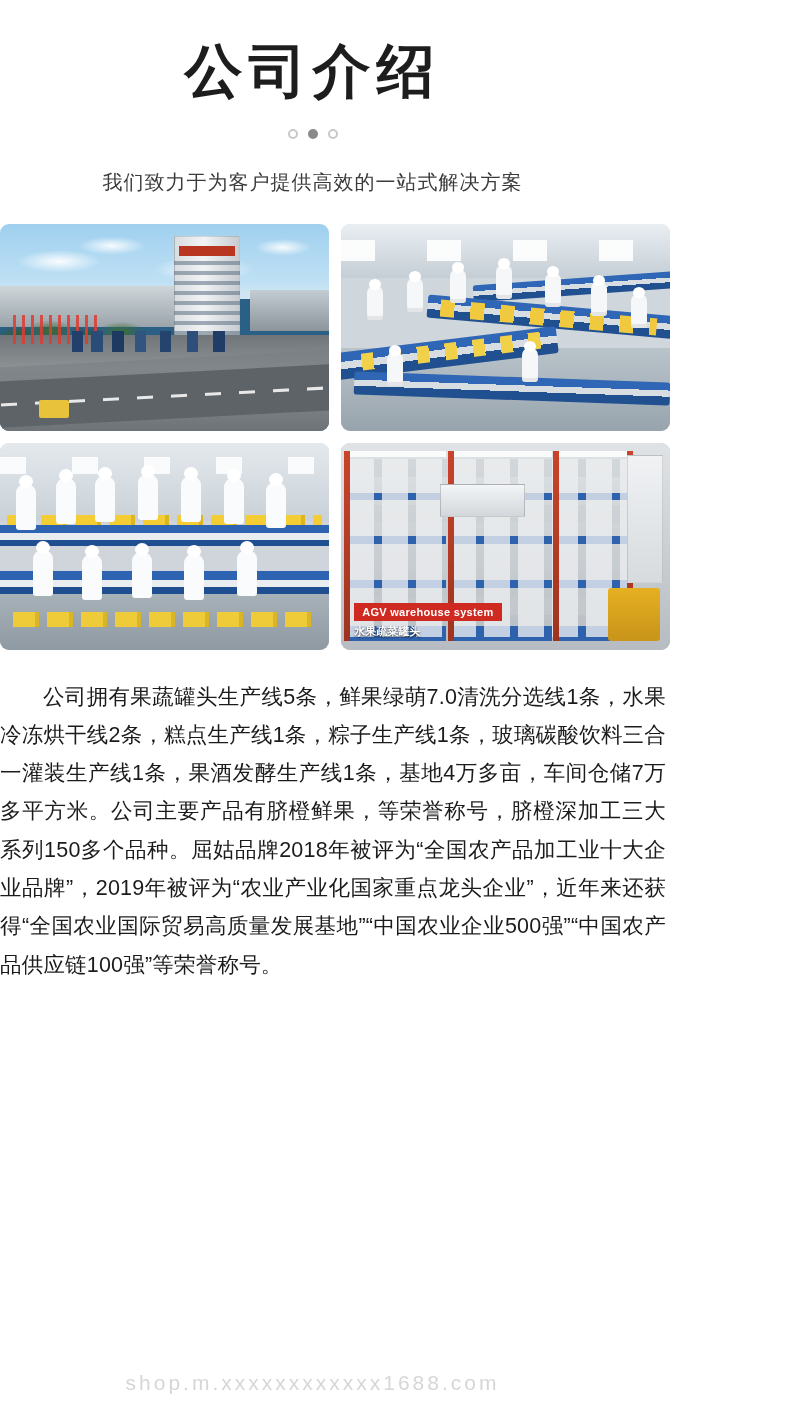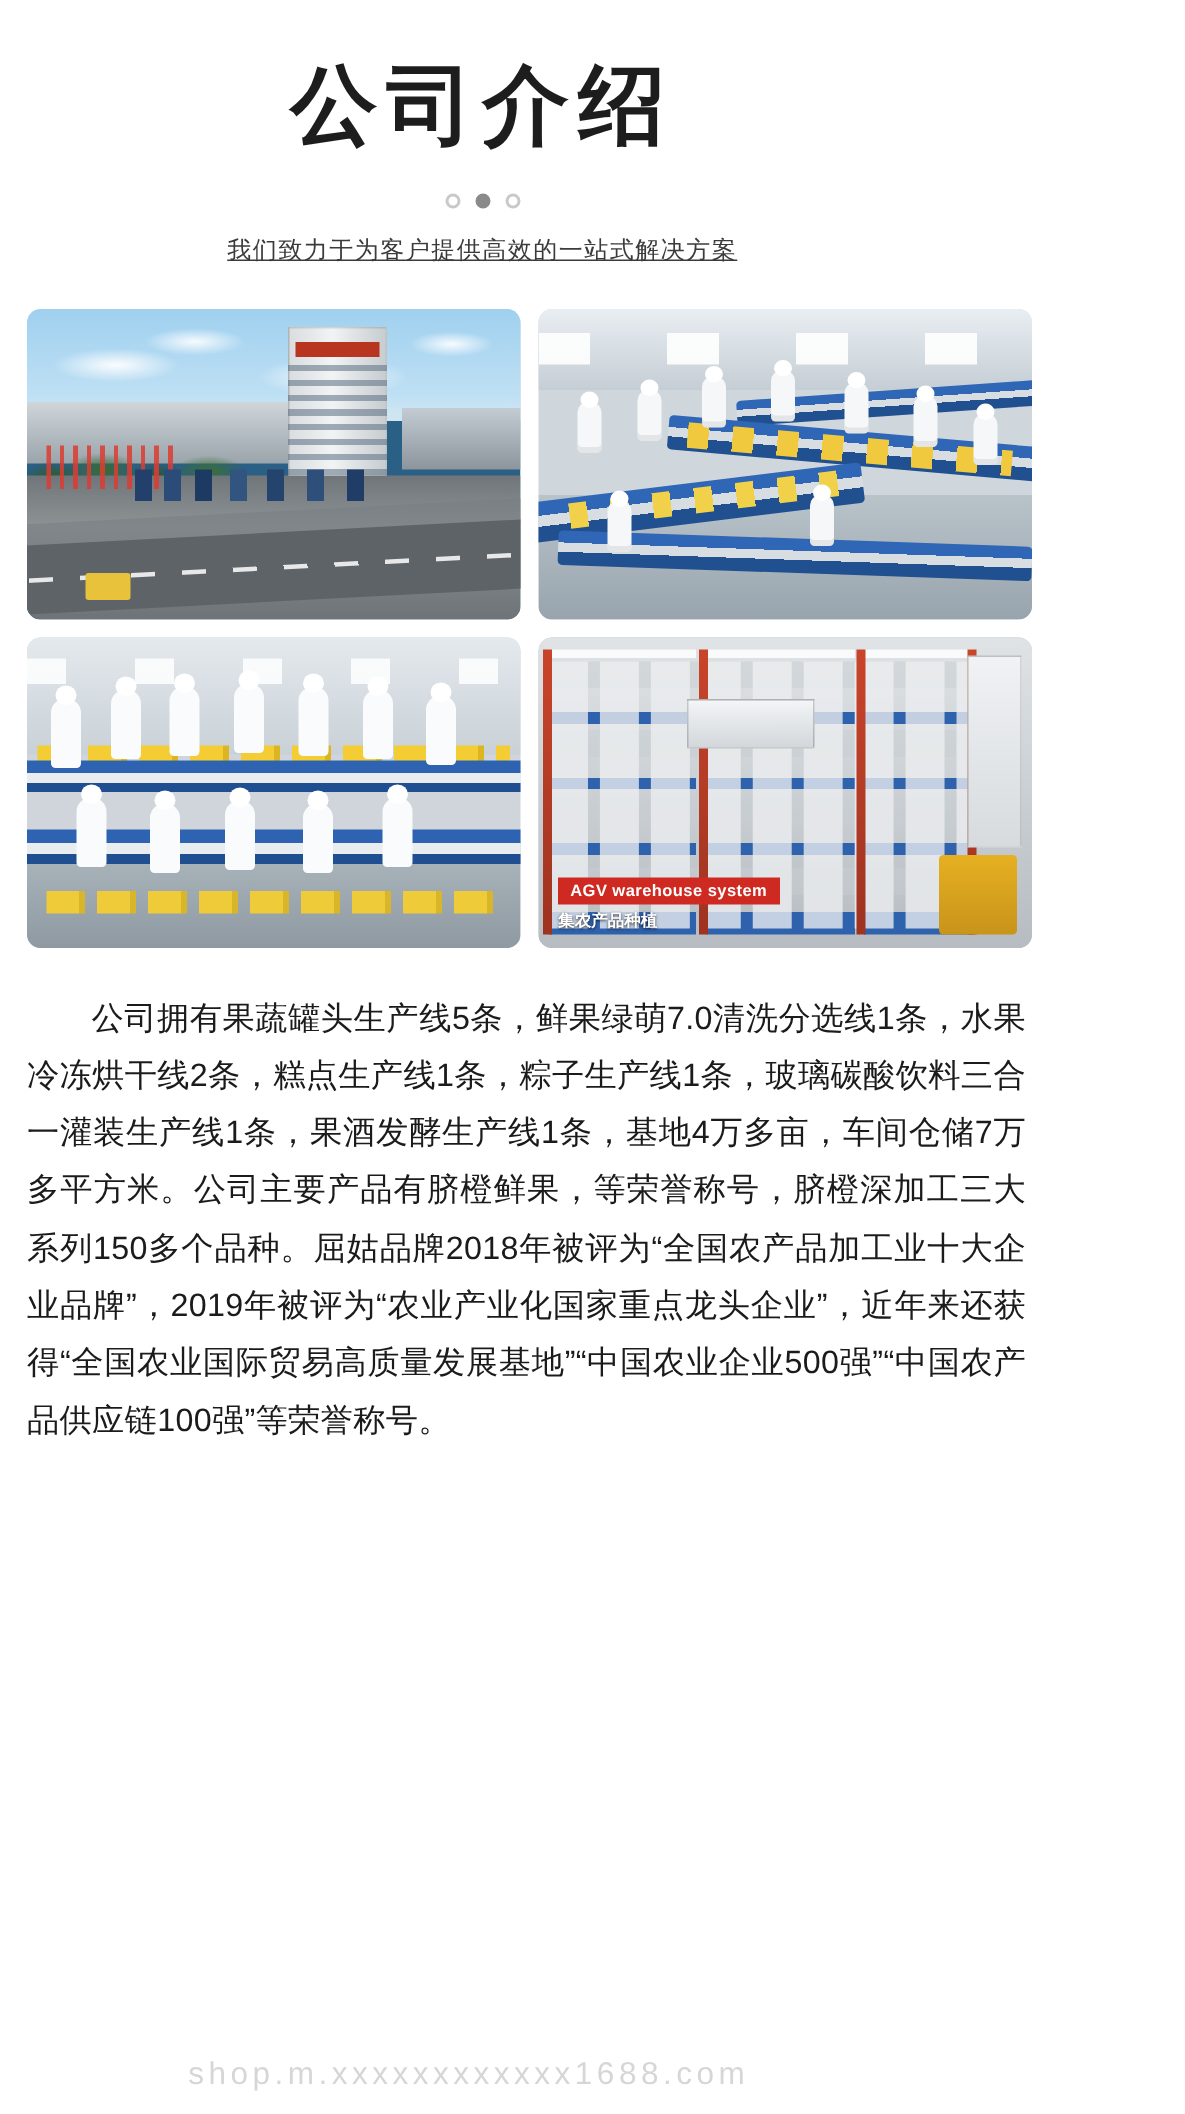--- a/index.html
+++ b/index.html
@@ -15,21 +15,20 @@
     color: #222;
     position: relative;
     overflow: hidden;
   }
 
   .page {
     width: 625px;
     height: 1409px;
     position: relative;
     background: #fff;
-    padding-left: 18px;
   }
 
   
   .header {
     padding-top: 38px;
     text-align: center;
   }
   .main-title {
     font-size: 58px;
     font-weight: 800;
@@ -52,25 +51,24 @@
     height: 10px;
     border-radius: 50%;
     background: #ffffff;
     border: 2px solid #c9c9c9;
   }
   .dot.filled {
     background: #8a8a8a;
     border-color: #8a8a8a;
   }
   .subtitle {
-    margin-top: 16px;
-    font-size: 16px;
+    margin-top: 28px;
+    font-size: 20px;
     color: #3b3b3b;
     letter-spacing: 1px;
-    text-decoration: underline;
   }
 
   
   .gallery {
     margin: 28px auto 0 auto;
     width: 670px;
     display: grid;
     grid-template-columns: 1fr 1fr;
     grid-template-rows: 207px 207px;
     gap: 12px;
@@ -427,21 +425,21 @@
       <div class="rack r3"></div>
       <div class="pallets"></div>
       <div class="upright u1"></div>
       <div class="upright u2"></div>
       <div class="upright u3"></div>
       <div class="upright u4"></div>
       <div class="agv"></div>
       <div class="door"></div>
       <div class="forklift"></div>
       <div class="caption-red">AGV warehouse system</div>
-      <div class="caption-cn">集农产品种植</div>
+      <div class="caption-cn">水果疏菜罐头</div>
     </div>
 
   </div>
 
   <div class="body-text">
     <p>公司拥有果蔬罐头生产线5条，鲜果绿萌7.0清洗分选线1条，水果冷冻烘干线2条，糕点生产线1条，粽子生产线1条，玻璃碳酸饮料三合一灌装生产线1条，果酒发酵生产线1条，基地4万多亩，车间仓储7万多平方米。公司主要产品有脐橙鲜果，等荣誉称号，脐橙深加工三大系列150多个品种。屈姑品牌2018年被评为“全国农产品加工业十大企业品牌”，2019年被评为“农业产业化国家重点龙头企业”，近年来还获得“全国农业国际贸易高质量发展基地”“中国农业企业500强”“中国农产品供应链100强”等荣誉称号。</p>
   </div>
 
   <div class="watermark">shop.m.xxxxxxxxxxxx1688.com</div>
 

